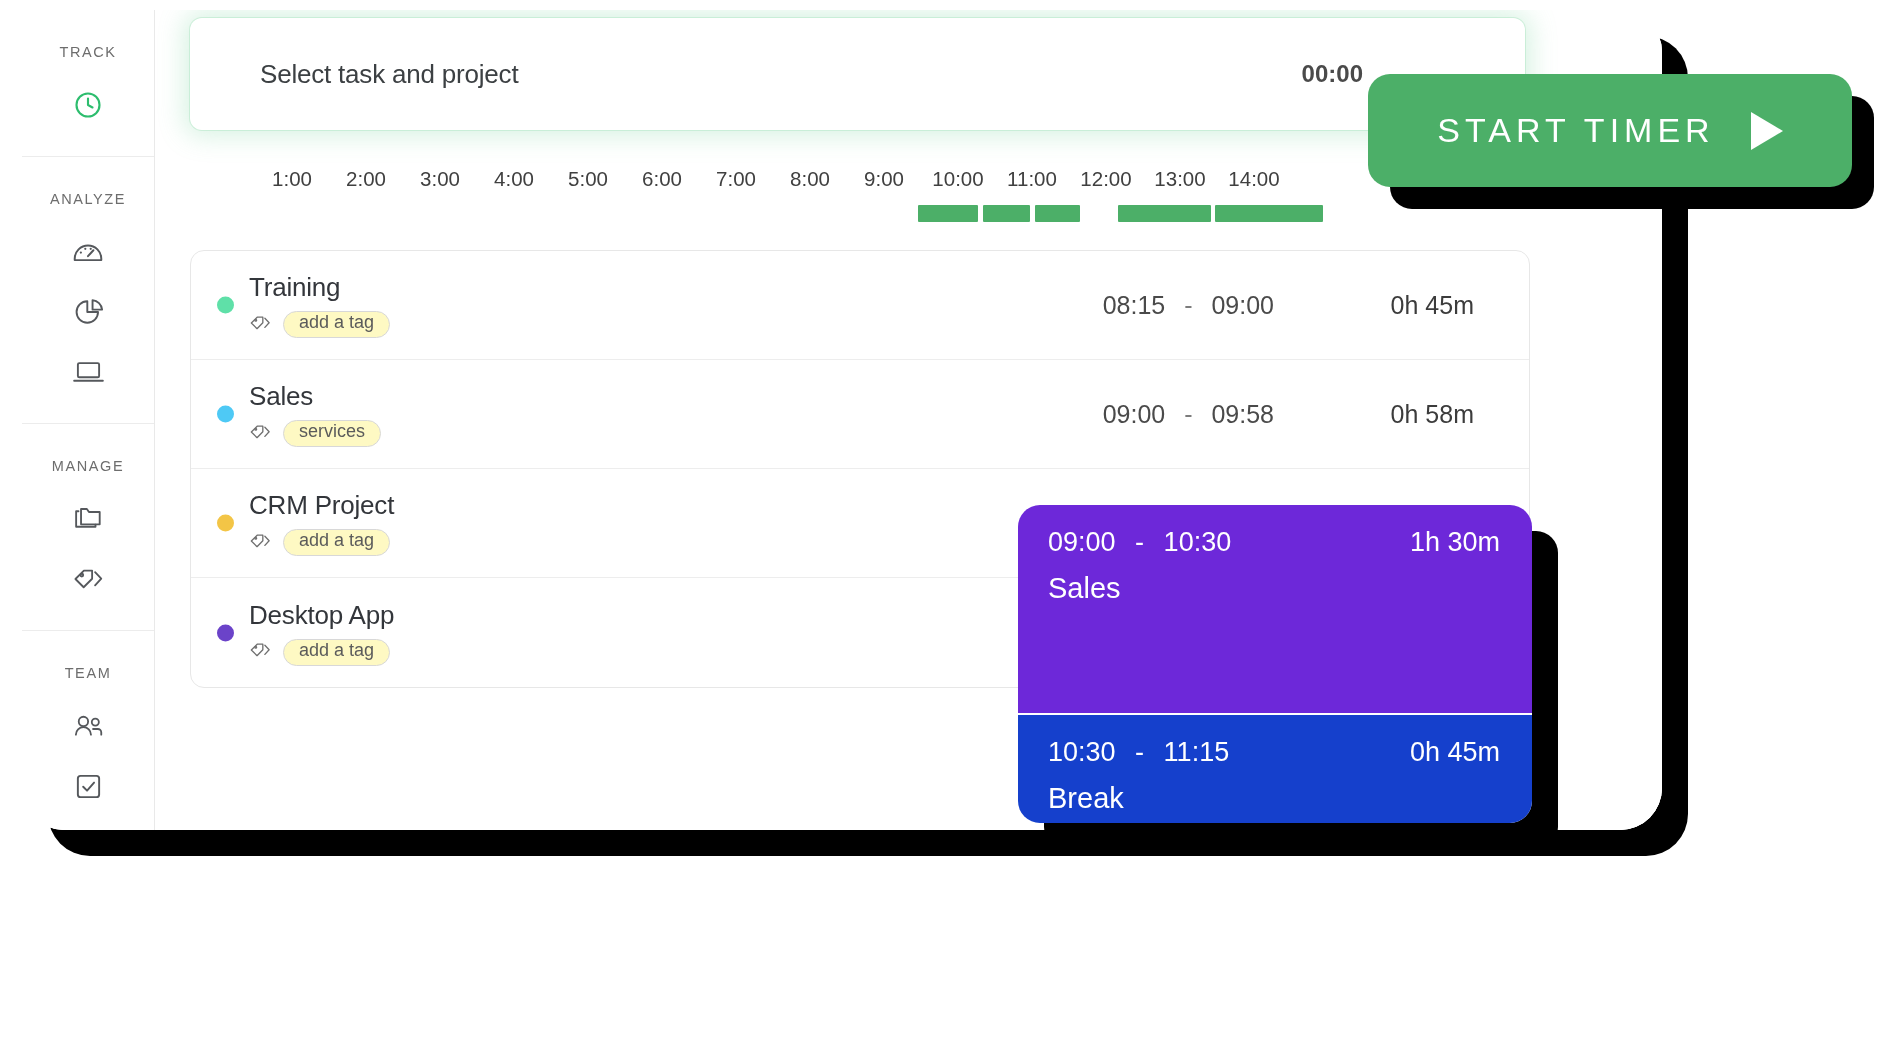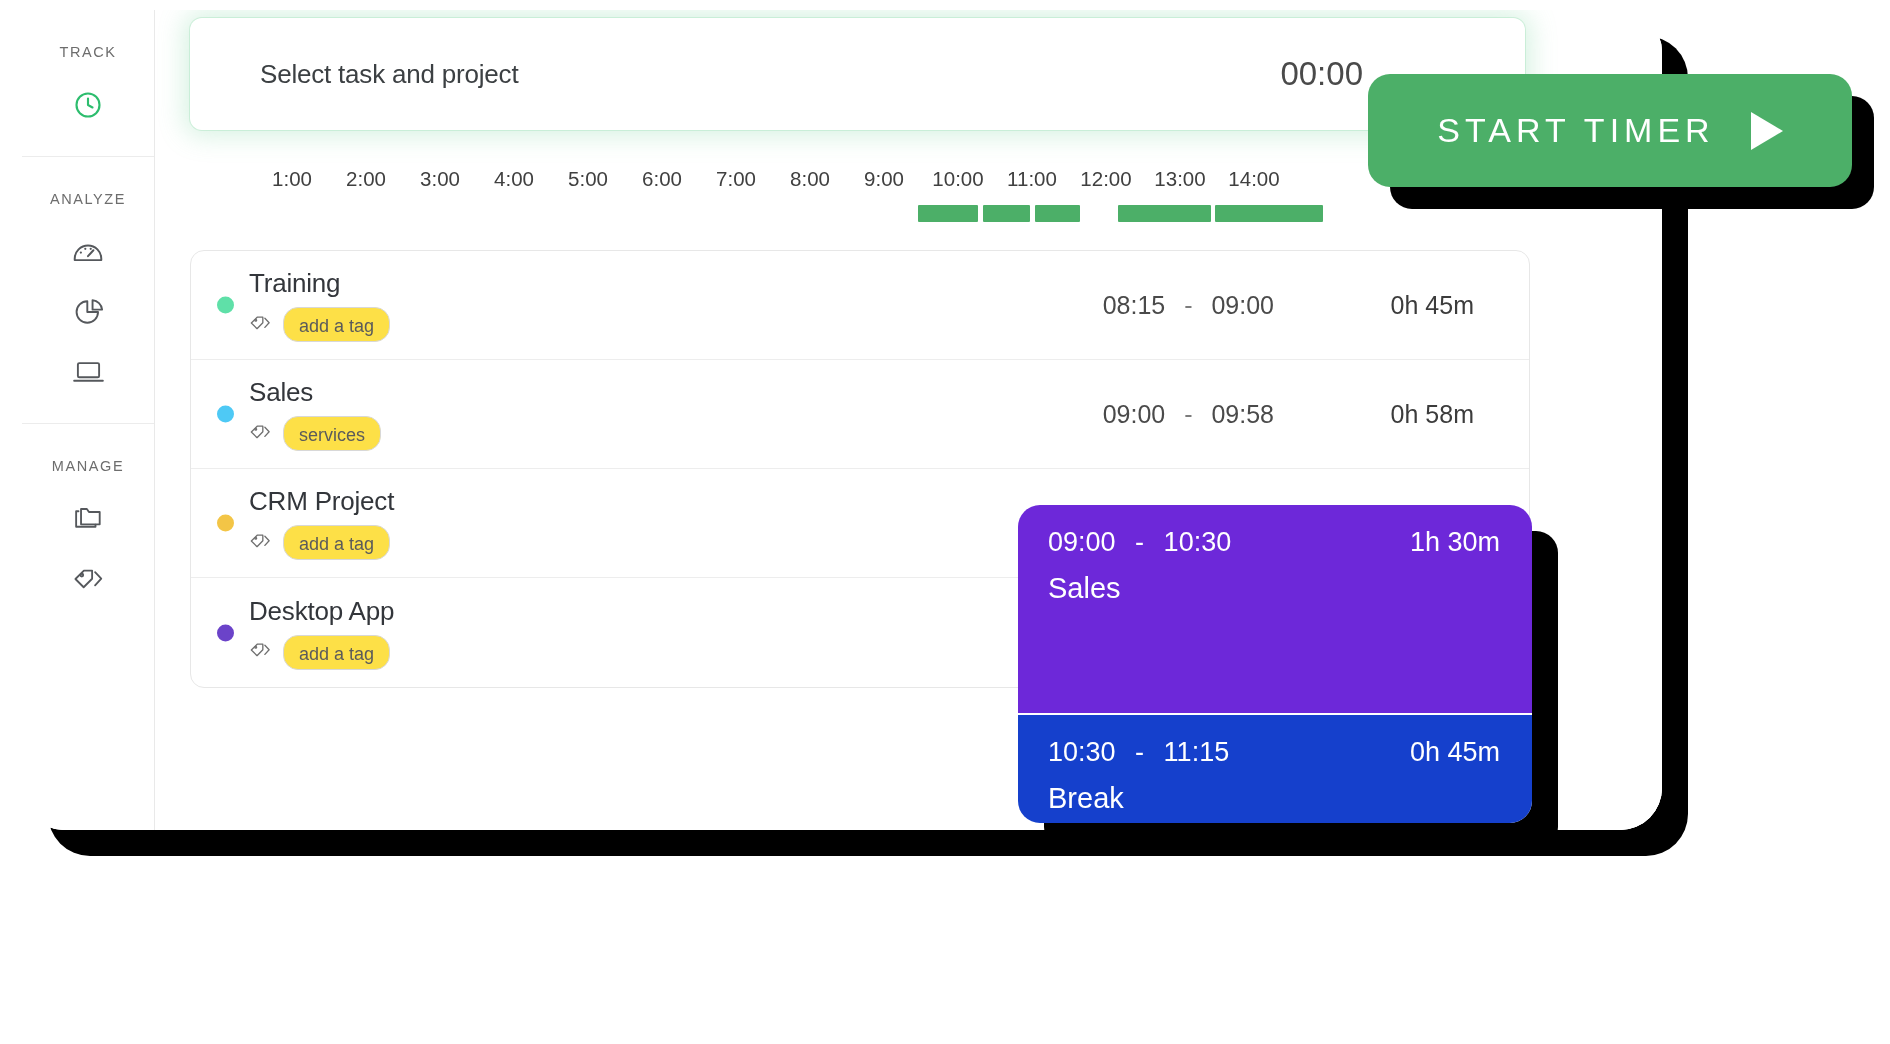--- a/index.html
+++ b/index.html
@@ -78,22 +78,23 @@
     display: flex; align-items: center; padding-left: 24px;
   }
   .timer-placeholder {
     margin-left: 46px;
     font-size: 26px;
     color: #3c4043;
     letter-spacing: -0.2px;
   }
   .timer-value {
     position: absolute; right: 162px;
-    font-size: 33px;
+    font-size: 24px;
     color: #4a4a4a;
+    font-weight: bold;
   }
 
   
   .ruler {
     position: absolute;
     left: 100px; top: 152px;
     width: 1290px; height: 34px;
     display: flex; align-items: center;
   }
   .tick {
@@ -137,25 +138,25 @@
   .entry-main { margin-left: 58px; }
   .entry-title {
     font-size: 26px; color: #33363b;
     letter-spacing: -0.2px;
     margin-bottom: 8px;
   }
   .entry-tagrow { display: flex; align-items: center; gap: 12px; }
   .tag-chip {
     border: 1px solid #d8d8d8;
     border-radius: 15px;
-    padding: 9px 15px 6px;
+    padding: 1px 15px 6px;
     font-size: 18px;
     color: #5b5b5b;
     line-height: 1;
-    background: #fde047;
+    background: #fef9c3;
     cursor: pointer;
   }
   .entry-times {
     position: absolute; right: 255px;
     font-size: 25px; color: #4a4a4a;
     white-space: nowrap;
   }
   .entry-times .dash { padding: 0 12px; color: #7c7c7c; }
   .entry-dur {
     position: absolute; right: 55px;
@@ -285,20 +286,43 @@
             <span>
               <svg width="32" height="28" viewBox="0 0 28 24" fill="none" stroke="#55585c" stroke-width="1.6" stroke-linecap="round" stroke-linejoin="round">
                 <path d="M3 12 L10.4 4.6 H17.6 V11.8 L10.2 19.2 Z"></path>
                 <circle cx="8.6" cy="8.6" r="1.2"></circle>
                 <path d="M20.2 6 L25.6 11.6 L20.2 17.6"></path>
               </svg>
             </span>
           </div>
         </div>
 
+        <div class="side-section">
+          <div class="side-label">TEAM</div>
+
+          <div class="side-icon">
+            <span>
+              <svg width="32" height="28" viewBox="0 0 28 24" fill="none" stroke="#55585c" stroke-width="1.6" stroke-linecap="round" stroke-linejoin="round">
+                <circle cx="10" cy="8" r="4.1"></circle>
+                <path d="M3.4 19.6 A6.6 6.6 0 0 1 16.6 19.6"></path>
+                <circle cx="20.4" cy="8.6" r="3.1"></circle>
+                <path d="M18.4 14.6 H22.6 A3 3 0 0 1 25.6 17.6 V19.6"></path>
+              </svg>
+            </span>
+          </div>
+
+          <div class="side-icon">
+            <span>
+              <svg width="29" height="29" viewBox="0 0 24 24" fill="none" stroke="#55585c" stroke-width="1.6" stroke-linecap="round" stroke-linejoin="round">
+                <rect x="3.2" y="3.2" width="17.6" height="17.6" rx="2.2"></rect>
+                <path d="M7.6 12.2 L10.8 15.4 L16.6 8.8"></path>
+              </svg>
+            </span>
+          </div>
+        </div>
       </nav>
 
       <section class="content">
 
         <div class="timer-card">
           <div class="timer-placeholder">Select task and project</div>
           <div class="timer-value">00:00</div>
         </div>
 
         <div class="ruler">

